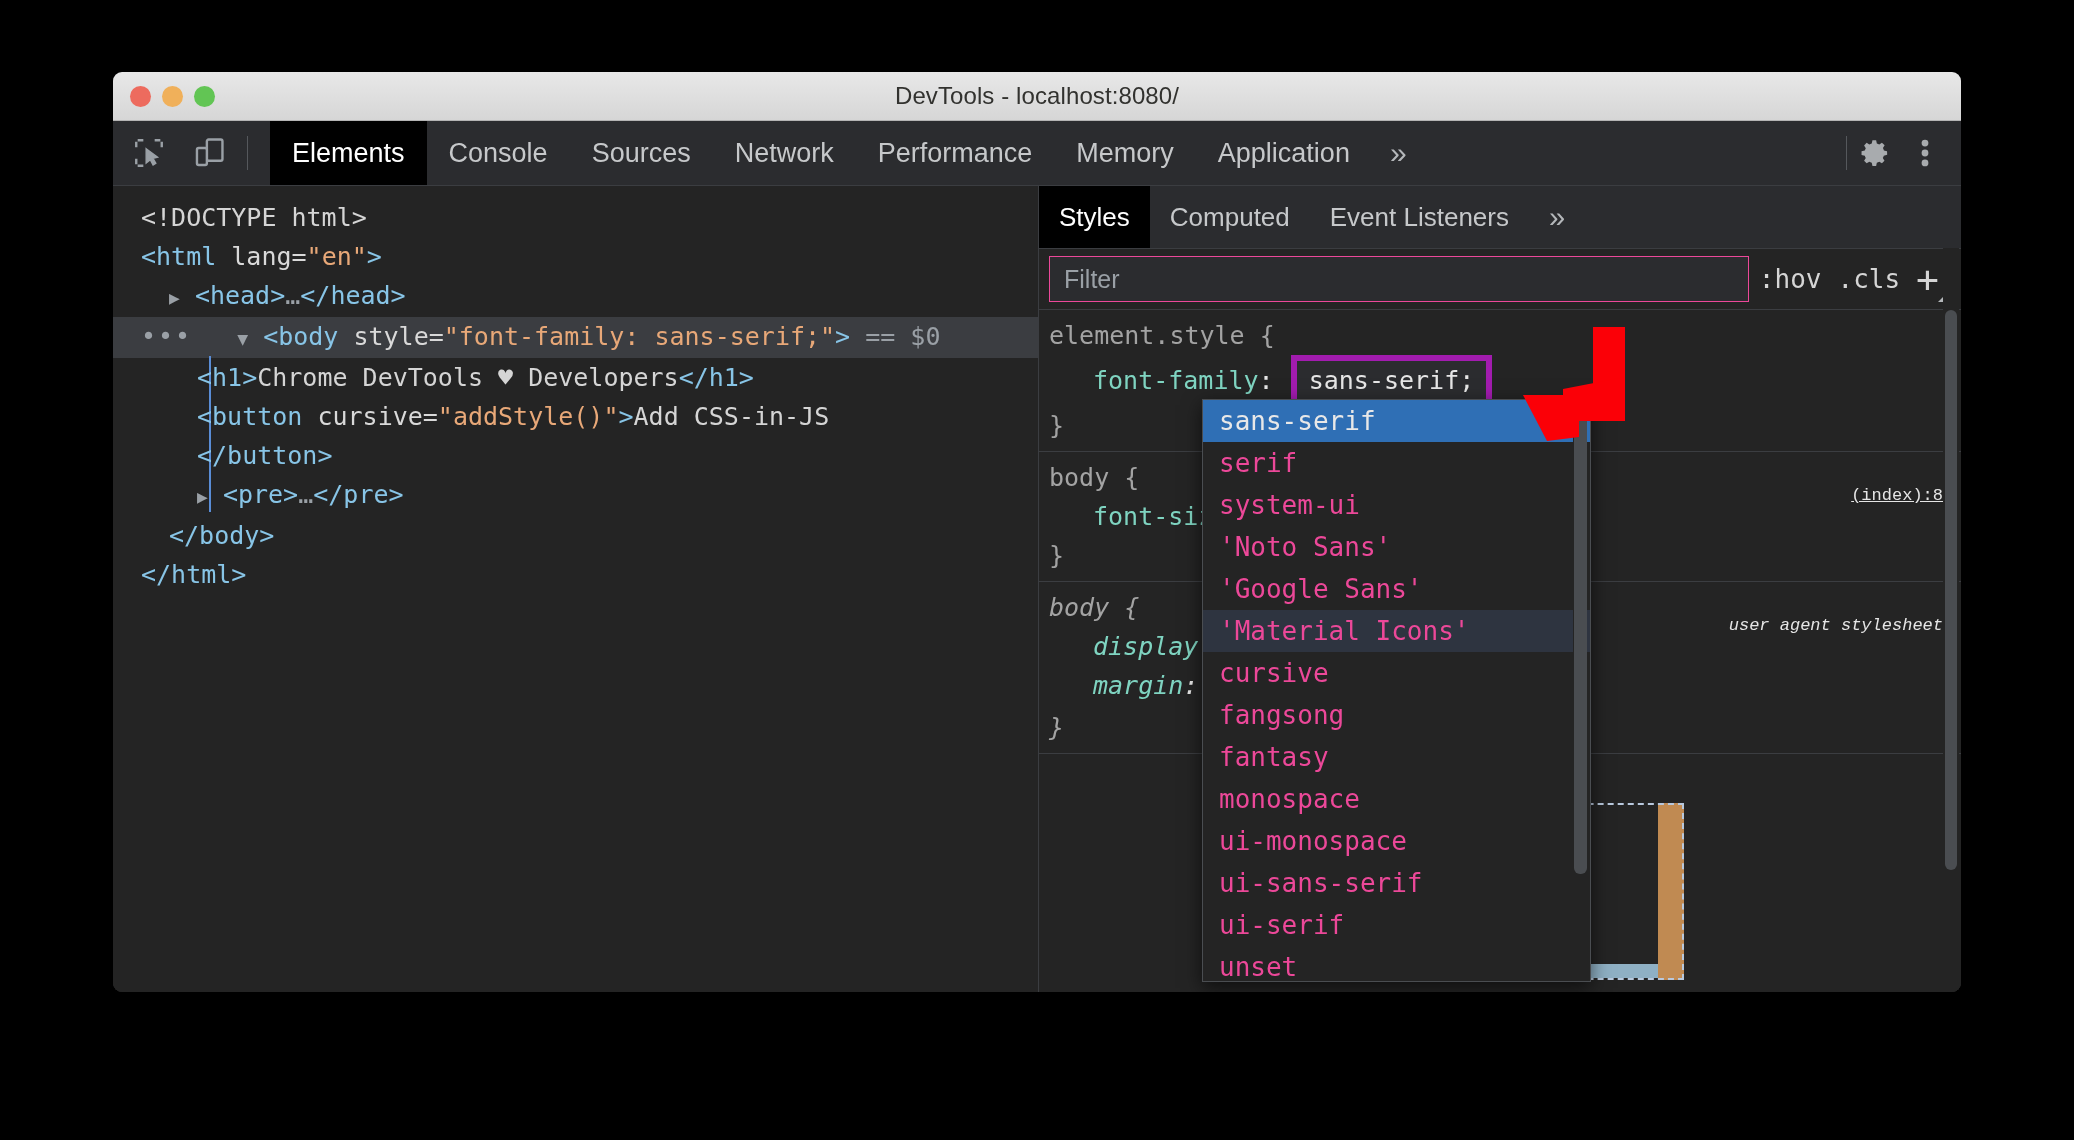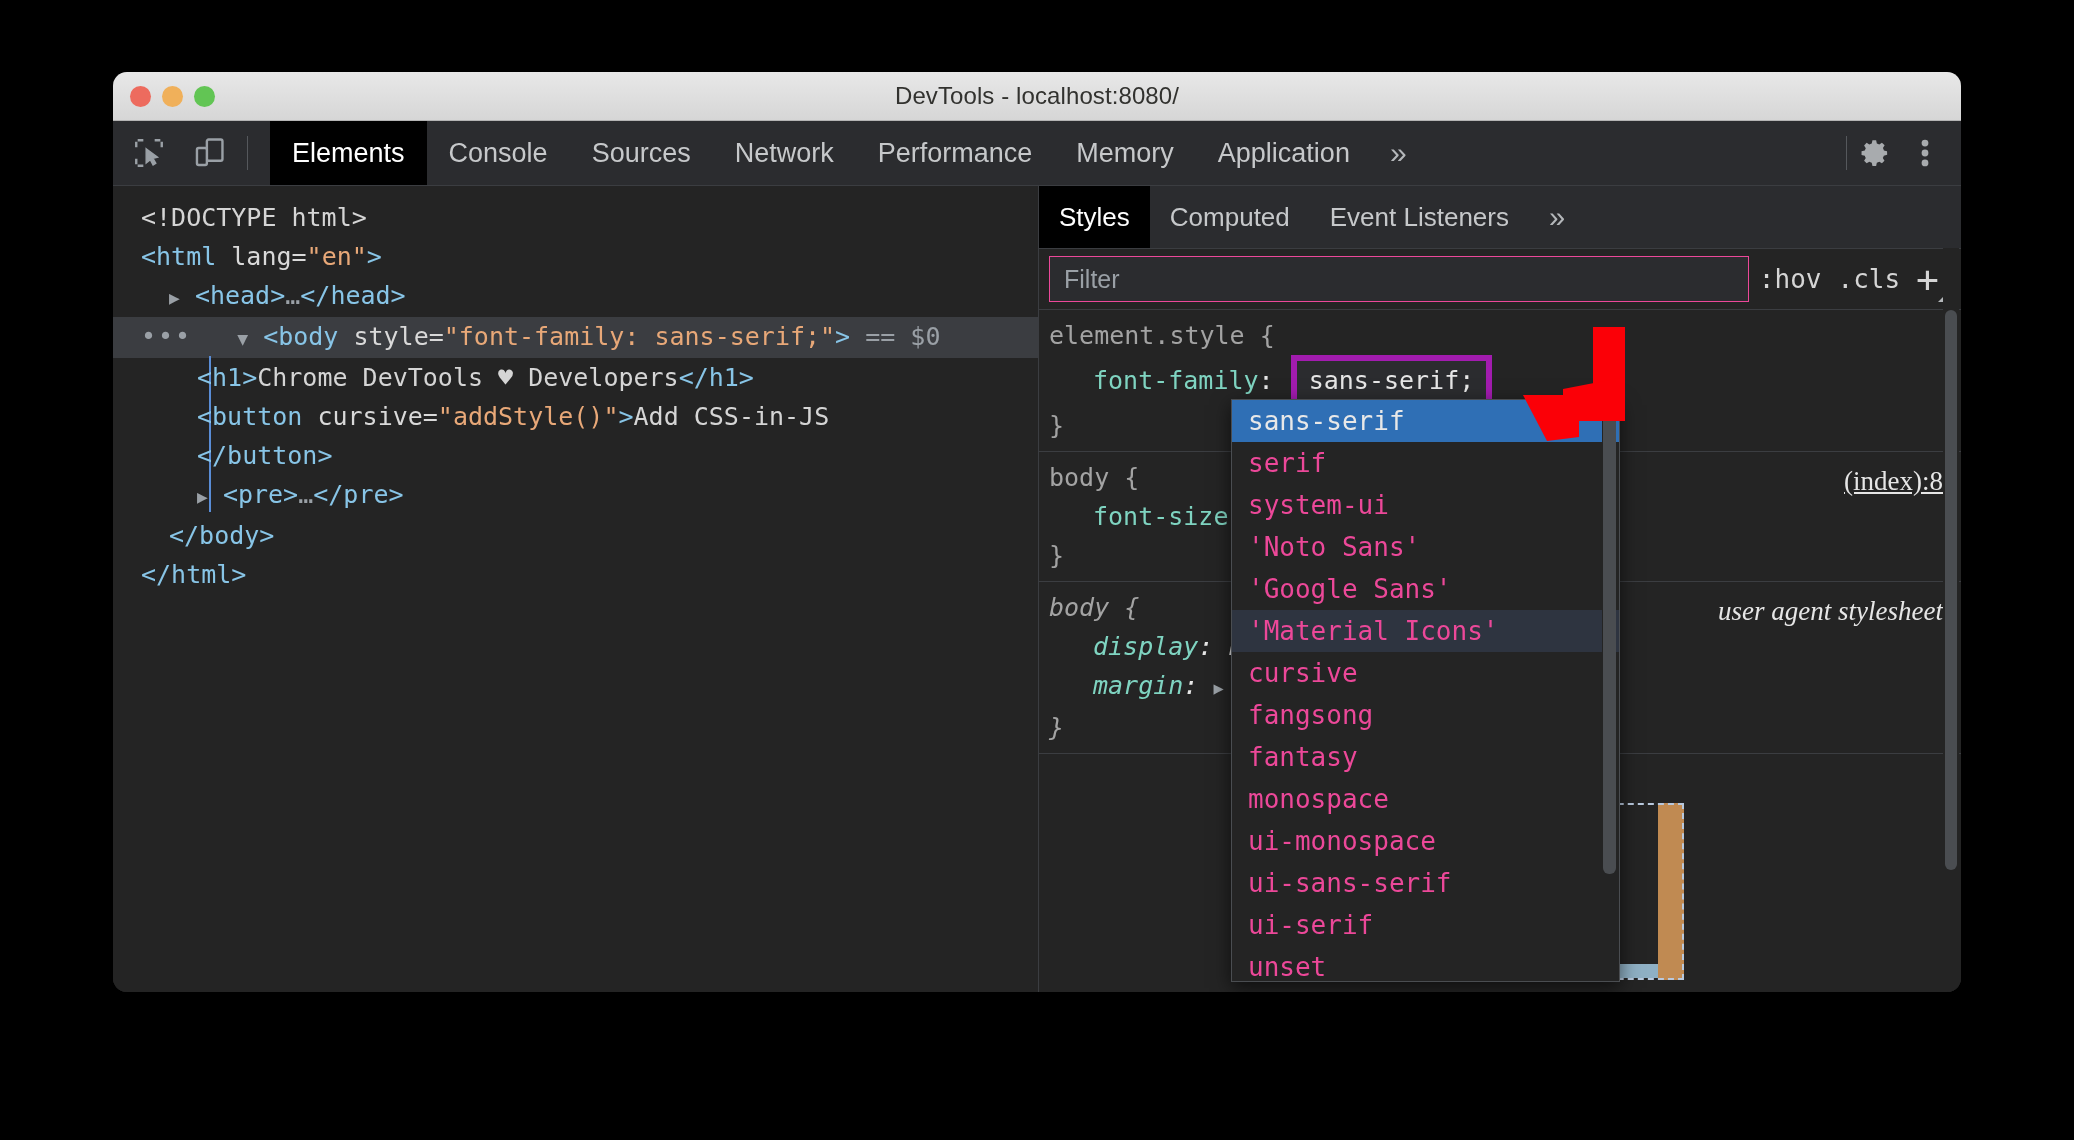--- a/index.html
+++ b/index.html
@@ -19,21 +19,21 @@
     background: #000000;
   }
 
   
   .window {
     position: absolute;
     left: 113px;
     top: 72px;
     width: 1848px;
     height: 920px;
-    border-radius: 14px;
+    border-radius: 9px;
     overflow: hidden;
     background: #242424;
     box-shadow: 0 0 60px 30px rgba(0,0,0,0.9);
   }
 
   .titlebar {
     position: relative;
     height: 48px;
     background: linear-gradient(to bottom, #e8e8e8 0%, #d6d6d6 100%);
     border-bottom: 1px solid #b4b4b4;
@@ -288,25 +288,25 @@
   .rule-line { white-space: pre; padding-left: 10px; }
   .indent { padding-left: 54px; }
   .prop { color: #7fd4c1; }
   .pval { color: #e6e6e6; }
   .sel  { color: #a3a3a3; }
   .ua .sel, .ua .rule-line { font-style: italic; }
   .ua .prop { color: #7fd4c1; font-style: italic; }
   .origin {
     position: absolute;
     right: 18px;
-    top: 10px;
-    font-size: 27px;
+    top: 24px;
+    font-size: 17px;
     color: #e6e6e6;
     text-decoration: underline;
-    font-family: Liberation Serif, serif;
+    font-family: Liberation Mono, monospace;
   }
   .origin.ua-origin {
     text-decoration: none;
     font-style: italic;
     color: #e6e6e6;
   }
   .tri {
     display: inline-block;
     color: #9aa0a6;
     font-size: 17px;
@@ -337,21 +337,21 @@
     top: 62px;
     width: 12px;
     height: 560px;
     background: #4a4d51;
     border-radius: 6px;
   }
 
   
   .autocomplete {
     position: absolute;
-    left: 1231px;
+    left: 1202px;
     top: 399px;
     width: 387px;
     height: 581px;
     background: #242424;
     border: 1px solid #4a4d51;
     overflow: hidden;
     z-index: 40;
     box-shadow: 0 6px 18px rgba(0,0,0,0.6);
   }
   .ac-item {

